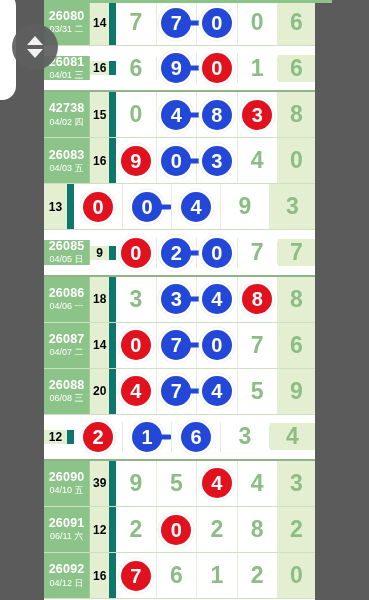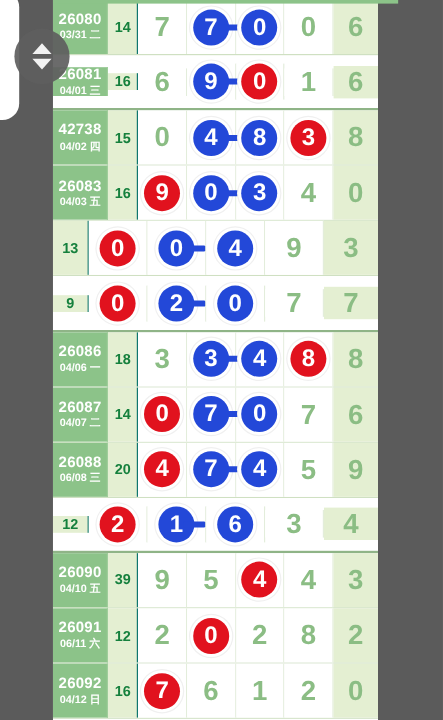--- a/index.html
+++ b/index.html
@@ -27,26 +27,26 @@
     display:flex;align-items:center;justify-content:center;
     position:relative;
   }
   
   .c-issue{
     width:56px;background:#8cc389;color:#ffffff;
     flex-direction:column;line-height:1.05;
     border-right:1px solid #9fcd9b;
   }
   .c-issue .iss{font-size:12.5px;font-weight:bold;letter-spacing:.2px;}
-  .c-issue .dt{font-size:9px;margin-top:2px;font-weight:bold;white-space:nowrap;}
+  .c-issue .dt{font-size:9px;margin-top:2px;font-weight:normal;white-space:nowrap;}
   
   .c-sum{
-    width:30px;background:#e4efd2;color:#15803d;
+    width:30px;background:#e4efd2;color:#000000;
     font-size:12px;font-weight:bold;
-    border-right:1px solid #0f766e;
+    border-right:7px solid #0f766e;
   }
   
   .c-d{
     width:49px;background:#ffffff;
     border-right:1px solid #e3eddb;
   }
   
   .c-tail{
     width:45px;background:#e4efd2;color:#8bbd84;
     font-size:23px;font-weight:bold;
@@ -208,20 +208,24 @@
           </div>
           <div class="cell c-d">
             <span class="ball blue">4</span>
           </div>
           <div class="cell c-d">
             <span class="plain">9</span>
           </div>
           <div class="cell c-tail">3</div>
         </div>
         <div class="row group-end">
+          <div class="cell c-issue">
+            <div class="iss">26085</div>
+            <div class="dt">04/05 日</div>
+          </div>
           <div class="cell c-sum">9</div>
           <div class="cell c-d">
             <span class="ball red">0</span>
           </div>
           <div class="cell c-d">
             <span class="ball blue">2<span class="dash blue"></span></span>
           </div>
           <div class="cell c-d">
             <span class="ball blue">0</span>
           </div>

